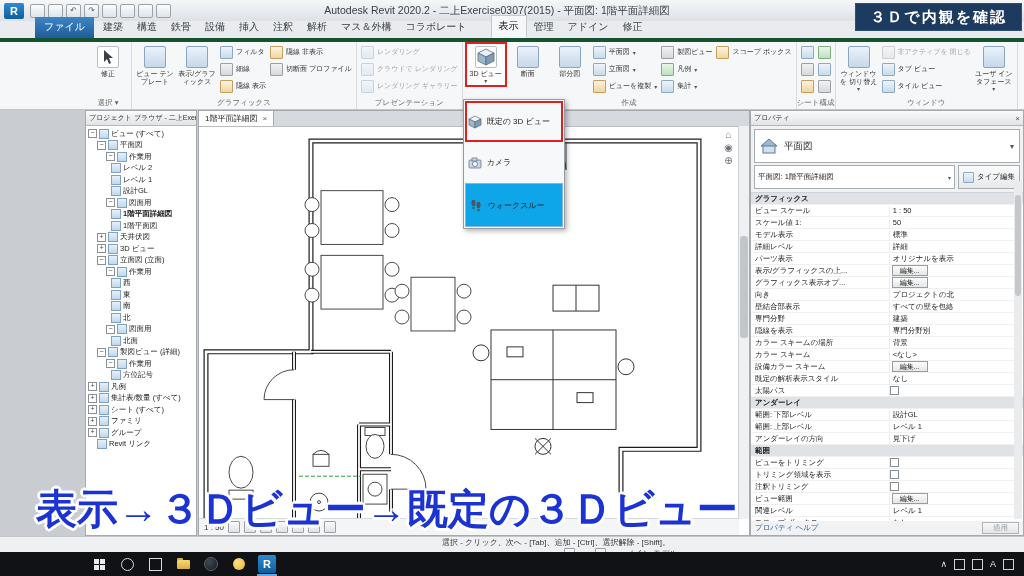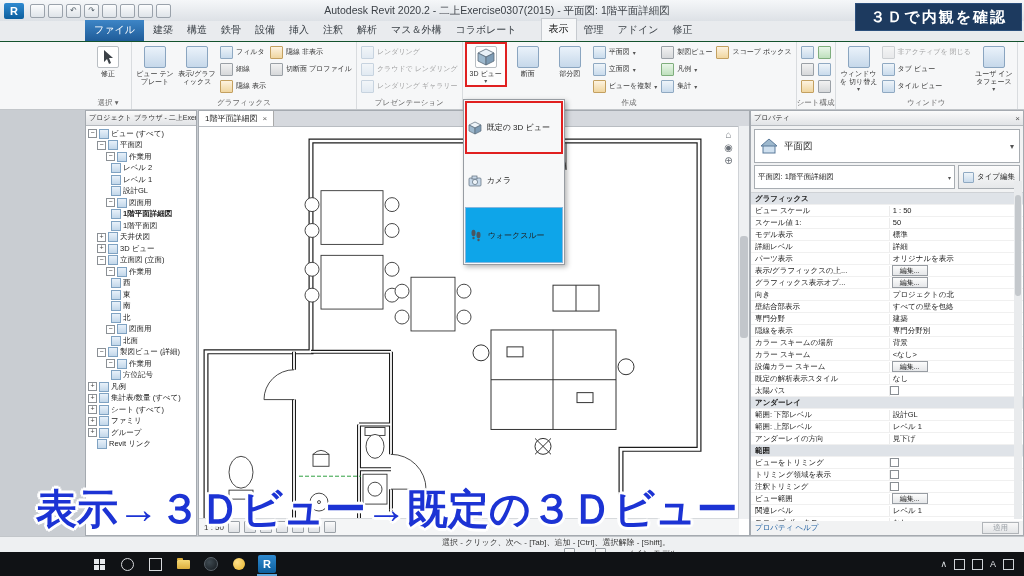--- a/index.html
+++ b/index.html
@@ -15,21 +15,21 @@
   .qicon{width:13px;height:12px;background:linear-gradient(#fbfcfd,#dfe4e9);border:1px solid #9aa2ab;border-radius:2px;
     font-size:8px;color:#4a5660;display:flex;align-items:center;justify-content:center;}
   .wtitle{position:absolute;left:200px;right:230px;text-align:center;font-size:10.5px;color:#3a3f45;
     white-space:nowrap;overflow:hidden;}
   
   .badge{position:absolute;top:3px;right:2px;height:26px;z-index:200;background:#1d3a5f;
     color:#fff;font-size:15px;font-weight:bold;letter-spacing:2px;display:flex;align-items:center;
     padding:0 14px;border:1px solid #2c4f7c;}
   
   .tabrow{position:absolute;left:0;top:21px;width:1024px;height:21px;background:#e9ebee;
-    border-bottom:1px solid #14532d;display:flex;align-items:flex-end;padding-left:85px;box-sizing:border-box;}
+    border-bottom:4px solid #14532d;display:flex;align-items:flex-end;padding-left:35px;box-sizing:border-box;}
   .ftab{background:linear-gradient(#3d85c6,#1f5c99);color:#fff;font-size:10px;padding:3px 9px 4px;margin-right:2px;}
   .rtab{font-size:10px;color:#3c4248;padding:3px 7px 4px;white-space:nowrap;}
   .rtab.active{background:#f6f7f8;border:1px solid #c6cacf;border-bottom:1px solid #f6f7f8;color:#111;margin-left:17px;}
   
   .ribbon{position:absolute;left:0;top:42px;width:1024px;height:68px;background:#f6f7f8;
     border-bottom:1px solid #c2c6ca;display:flex;padding-left:85px;box-sizing:border-box;}
   .rgroup{position:relative;border-right:1px solid #d9dcdf;padding:2px 4px 13px;display:flex;gap:4px;align-items:flex-start;}
   .glabel{position:absolute;left:0;right:0;bottom:1px;text-align:center;font-size:7.5px;color:#666;white-space:nowrap;}
   .bbtn{width:38px;display:flex;flex-direction:column;align-items:center;text-align:center;
     font-size:7px;line-height:1.15;color:#333;padding-top:2px;cursor:default;}
@@ -41,21 +41,21 @@
   .ic-green{background:linear-gradient(#e8f6e8,#bfe0bd);border-color:#7fae7d;}
   .ic-amber{background:linear-gradient(#fdf3e0,#f0d6a0);border-color:#c3a060;}
   .ic-gray{background:linear-gradient(#f2f2f2,#d6d8da);border-color:#9aa0a6;}
   .darr{font-size:6px;color:#555;}
   .disabled{opacity:.45;}
   
   .btn3dwrap{position:relative;}
   .btn3d{box-shadow:0 0 0 2px #e02020;background:#fdfdfd;}
   .ddmenu{position:absolute;left:-4px;top:55px;width:98px;background:#f7f8f9;border:1px solid #979ca2;
     box-shadow:2px 2px 5px rgba(0,0,0,.3);z-index:120;font-size:8px;padding:1px;}
-  .mitem{display:flex;align-items:center;gap:5px;height:17px;padding:18px 3px;color:#222;white-space:nowrap;}
+  .mitem{display:flex;align-items:center;gap:5px;height:17px;padding:12px 3px;color:#222;white-space:nowrap;}
   .mitem.redbox{outline:2px solid #e02020;outline-offset:-2px;}
   .mitem.selected{background:#0ea5e9;border:1px solid #84b6dd;height:18px;}
   .micon{width:14px;height:14px;flex:none;}
   
   .browser{position:absolute;left:85px;top:110px;width:112px;bottom:40px;background:#f1f2f3;
     border:1px solid #a5aab0;display:flex;flex-direction:column;box-sizing:border-box;}
   .phead{height:14px;background:linear-gradient(#fbfbfb,#e1e3e6);border-bottom:1px solid #b5b9be;
     font-size:7px;color:#333;display:flex;align-items:center;padding:0 3px;white-space:nowrap;overflow:hidden;flex:none;}
   .phead .close{margin-left:auto;font-size:8px;color:#555;}
   .tree{flex:1;background:#fff;overflow:hidden;padding-top:2px;}

